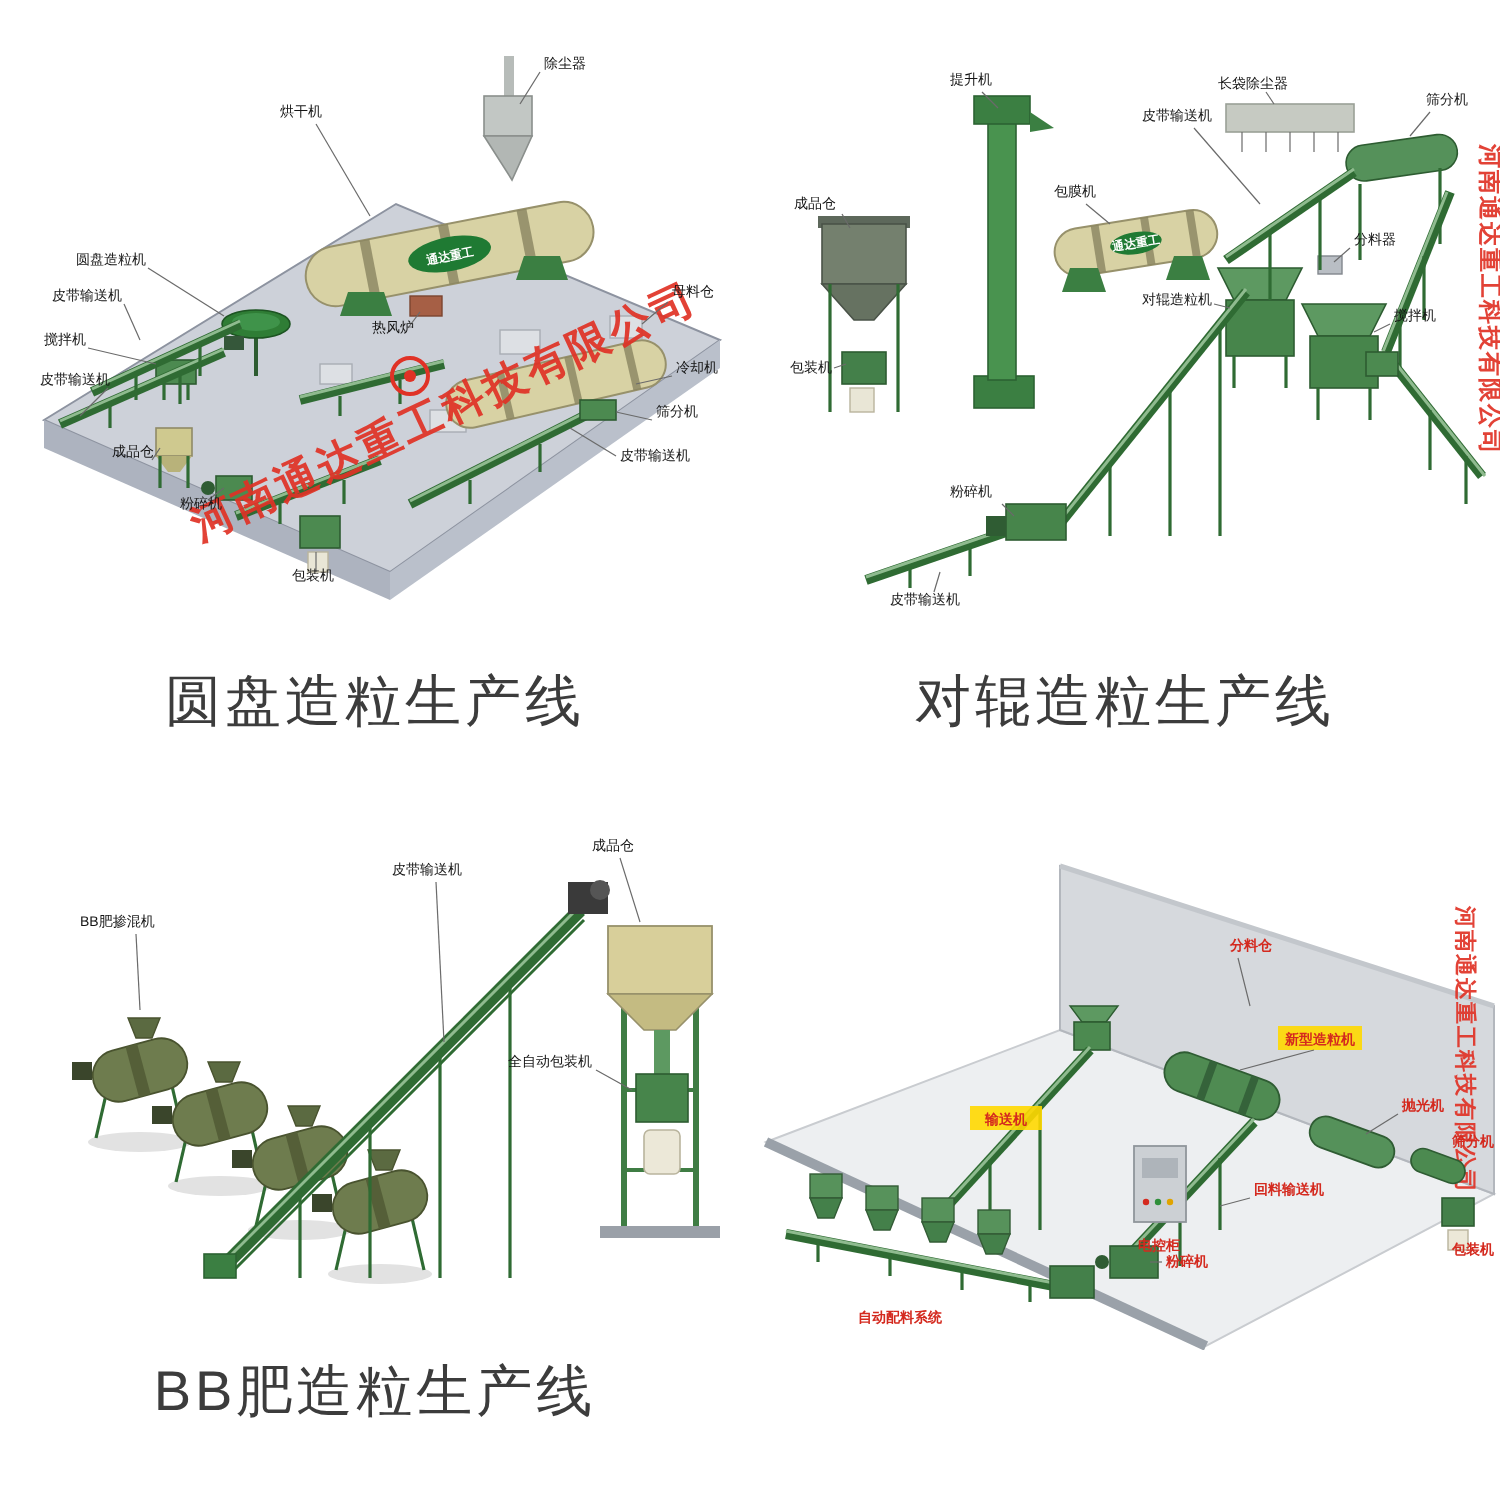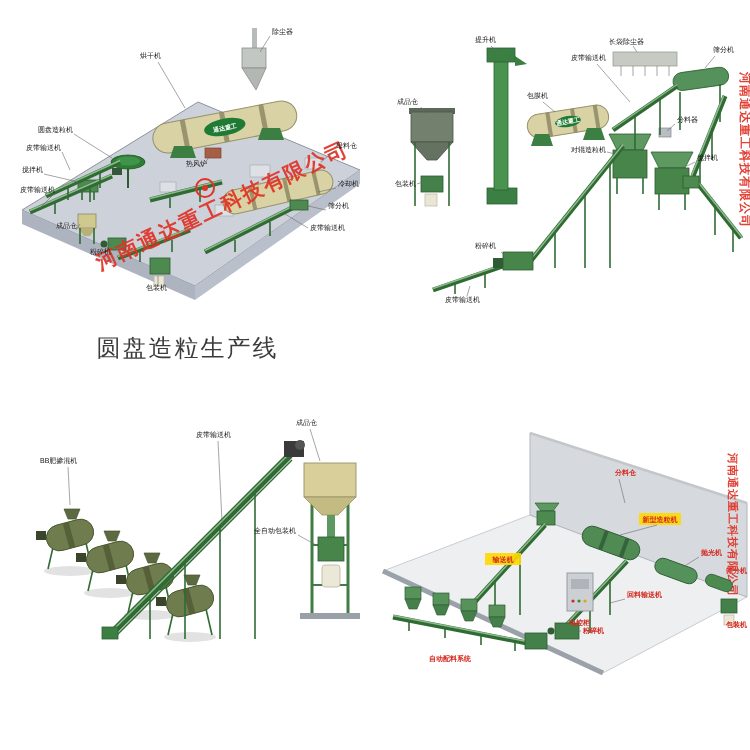--- a/index.html
+++ b/index.html
@@ -1,19 +1,19 @@
 <!DOCTYPE html>
 <html><head>
 <meta charset="utf-8">
 <style>
   * { box-sizing: border-box; }
   html, body { margin:0; padding:0; background:#ffffff; }
   .page { width:750px; height:750px; display:grid; grid-template-columns:375px 375px; grid-template-rows:375px 375px; background:#fff; }
   .cell { display:flex; flex-direction:column; align-items:center; }
-  .caption { font-family:"Liberation Sans", sans-serif; font-size:24px; color:#3c3c3c; letter-spacing:2px; margin-top:2px; white-space:nowrap; }
+  .caption { font-family:"Liberation Sans", sans-serif; font-size:28px; color:#3c3c3c; letter-spacing:2px; margin-top:2px; white-space:nowrap; }
   svg { display:block; }
   .lbl  { font:7px "Liberation Sans", sans-serif; fill:#151515; }
   .lblR { font:7px "Liberation Sans", sans-serif; fill:#d42a1f; font-weight:bold; }
   .ldr  { stroke:#6a6a6a; stroke-width:0.6; }
   .badge { font:bold 6px "Liberation Sans", sans-serif; fill:#ffffff; text-anchor:middle; }
   .wm { font-family:"Liberation Sans", sans-serif; font-weight:bold; fill:#e03226; }
   .belt { stroke:#2f6b33; stroke-width:5; }
   .beltTop { stroke:#8fbb8f; stroke-width:1.5; }
   .leg { stroke:#2f6b33; stroke-width:1.6; }
 </style>
@@ -342,20 +342,21 @@
         </g>
       <g>
           <line x1="126" y1="252" x2="132" y2="258" class="ldr"></line>
           <text x="100" y="248" class="lbl">粉碎机</text>
         </g>
       <g>
           <line x1="92" y1="296" x2="95" y2="286" class="ldr"></line>
           <text x="70" y="302" class="lbl">皮带输送机</text>
         </g>
     </svg>
+    <div class="caption">对辊造粒生产线</div>
   </section>
 
   <section class="cell">
     <svg width="375" height="300" viewBox="0 0 375 300">
 
       <g>
 
         <g>
           <ellipse cx="70" cy="196" rx="26" ry="5" fill="#e2e2e2"></ellipse>
           <line x1="54" y1="168" x2="48" y2="194" class="leg"></line>
@@ -442,20 +443,21 @@
         </g>
       <g>
           <line x1="310" y1="54" x2="320" y2="86" class="ldr"></line>
           <text x="296" y="50" class="lbl">成品仓</text>
         </g>
       <g>
           <line x1="298" y1="160" x2="316" y2="170" class="ldr"></line>
           <text x="296" y="158" text-anchor="end" class="lbl">全自动包装机</text>
         </g>
     </svg>
+    <div class="caption">BB肥造粒生产线</div>
   </section>
 
   <section class="cell">
     <svg width="375" height="300" viewBox="0 0 375 300">
 
       <g>
         <polygon points="8,196 155,140 372,222 228,298" fill="#edeff1" stroke="#c9ccd0" stroke-width="1"></polygon>
         <line x1="8" y1="196" x2="228" y2="298" stroke="#9aa1a9" stroke-width="5"></line>
       </g>
 

